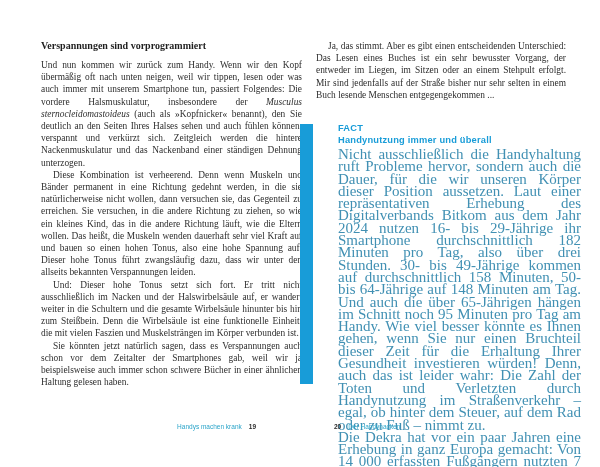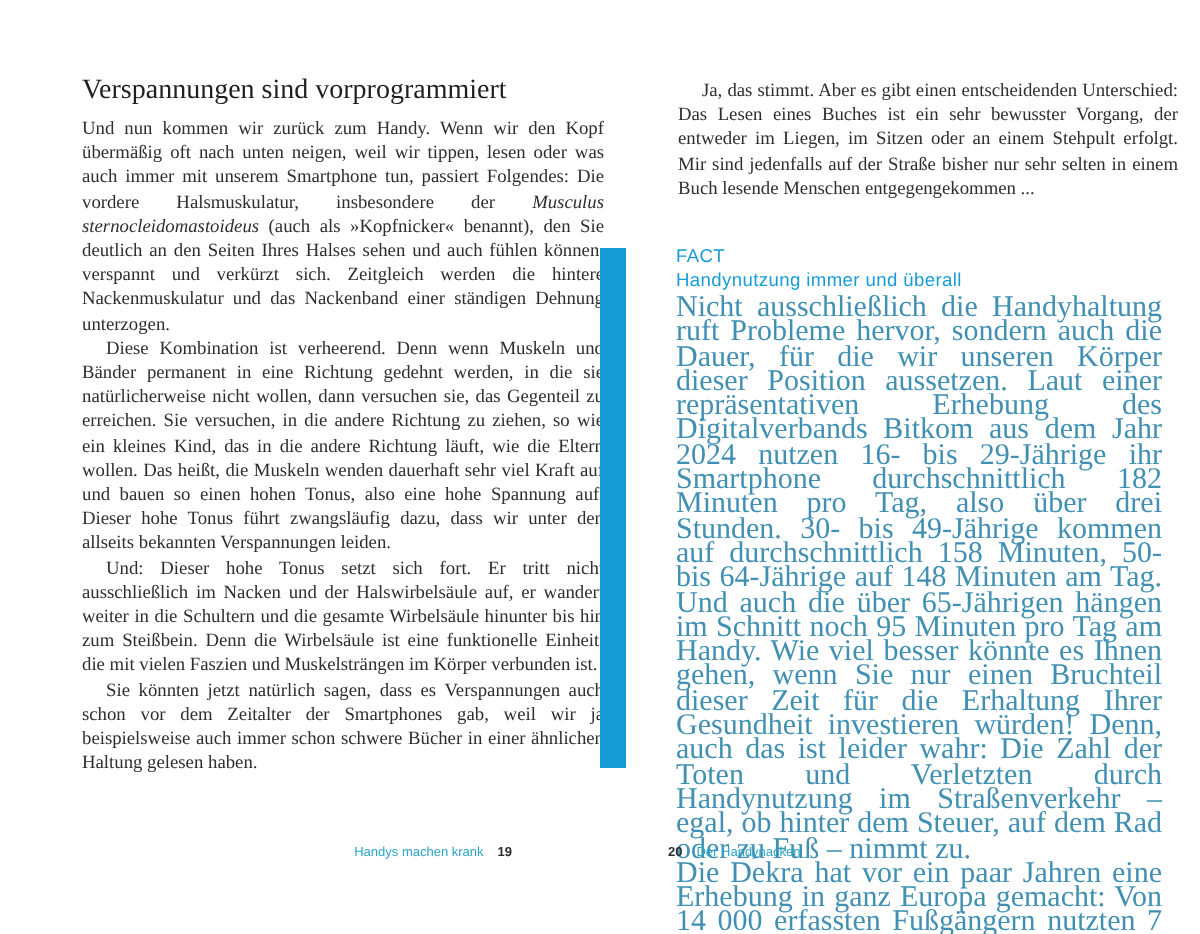--- a/index.html
+++ b/index.html
@@ -9,41 +9,41 @@
     background: #ffffff;
     position: relative;
     overflow: hidden;
     font-family: "Liberation Serif", serif;
     -webkit-hyphens: auto; hyphens: auto;
   }
   .left-page {
     position: absolute; left: 41px; top: 40px; width: 261px;
   }
   .page-heading {
-    font-size: 14px; font-weight: normal; color: #1f1f1f;
+    font-size: 10px; font-weight: bold; color: #1f1f1f;
     margin: 0 0 7px 0; line-height: 12px;
   }
   .body-par {
     font-size: 9.4px; line-height: 12.2px; color: #2e2e2e;
     text-align: justify; margin: 0;
   }
   .indent { text-indent: 12px; }
   .right-page-intro {
-    position: absolute; left: 339px; top: 40px; width: 250px;
+    position: absolute; left: 316px; top: 40px; width: 250px;
   }
   .fact-bar {
     position: absolute; left: 300px; top: 124px;
     width: 13px; height: 260px;
   }
   .fact-content {
     position: absolute; left: 338px; top: 122px; width: 243px;
   }
   .fact-label, .fact-title {
     font-family: "Liberation Sans", sans-serif;
-    font-weight: normal; font-size: 9.3px; line-height: 12px;
+    font-weight: bold; font-size: 9.3px; line-height: 12px;
     margin: 0; letter-spacing: 0.2px;
   }
   .fact-body { margin-top: 2px; }
   .fact-body p {
     font-size: 15px; line-height: 12.3px;
     text-align: justify; margin: 0;
   }
   .footer { position: absolute; top: 423px; font-family: "Liberation Sans", sans-serif; font-size: 6.5px; }
   .footer-left { left: 148px; width: 108px; text-align: right; }
   .footer-right { left: 334px; }

